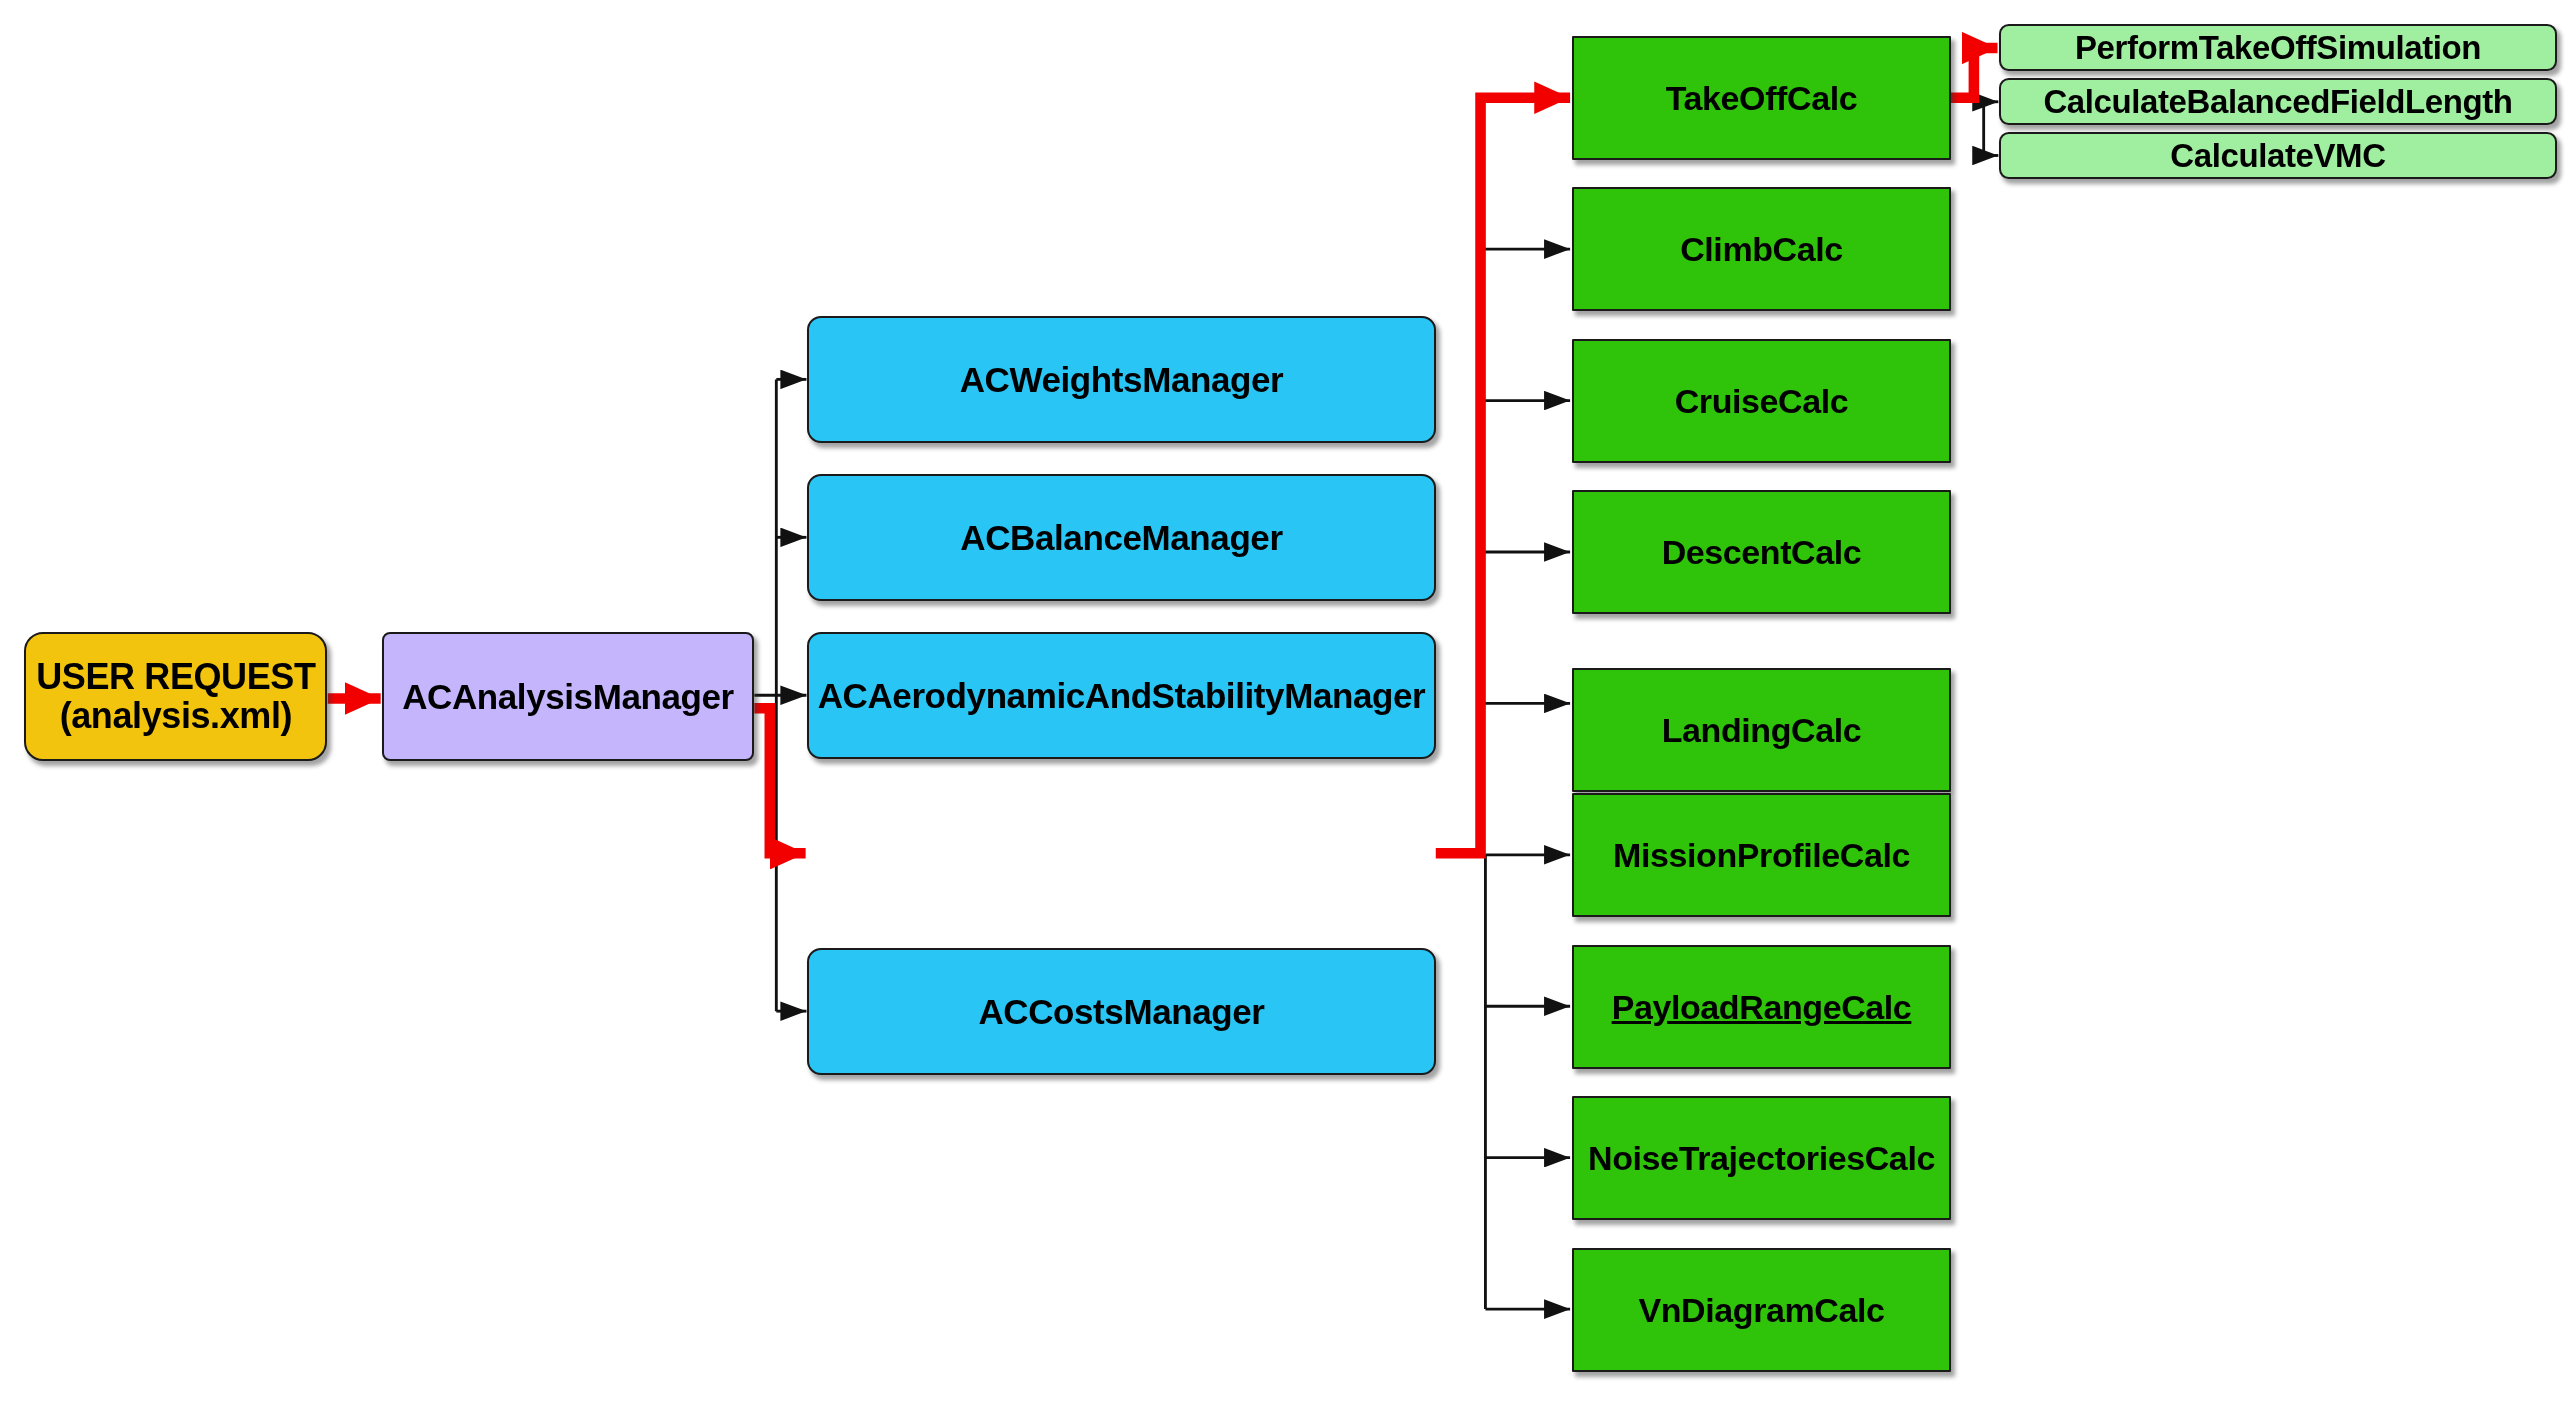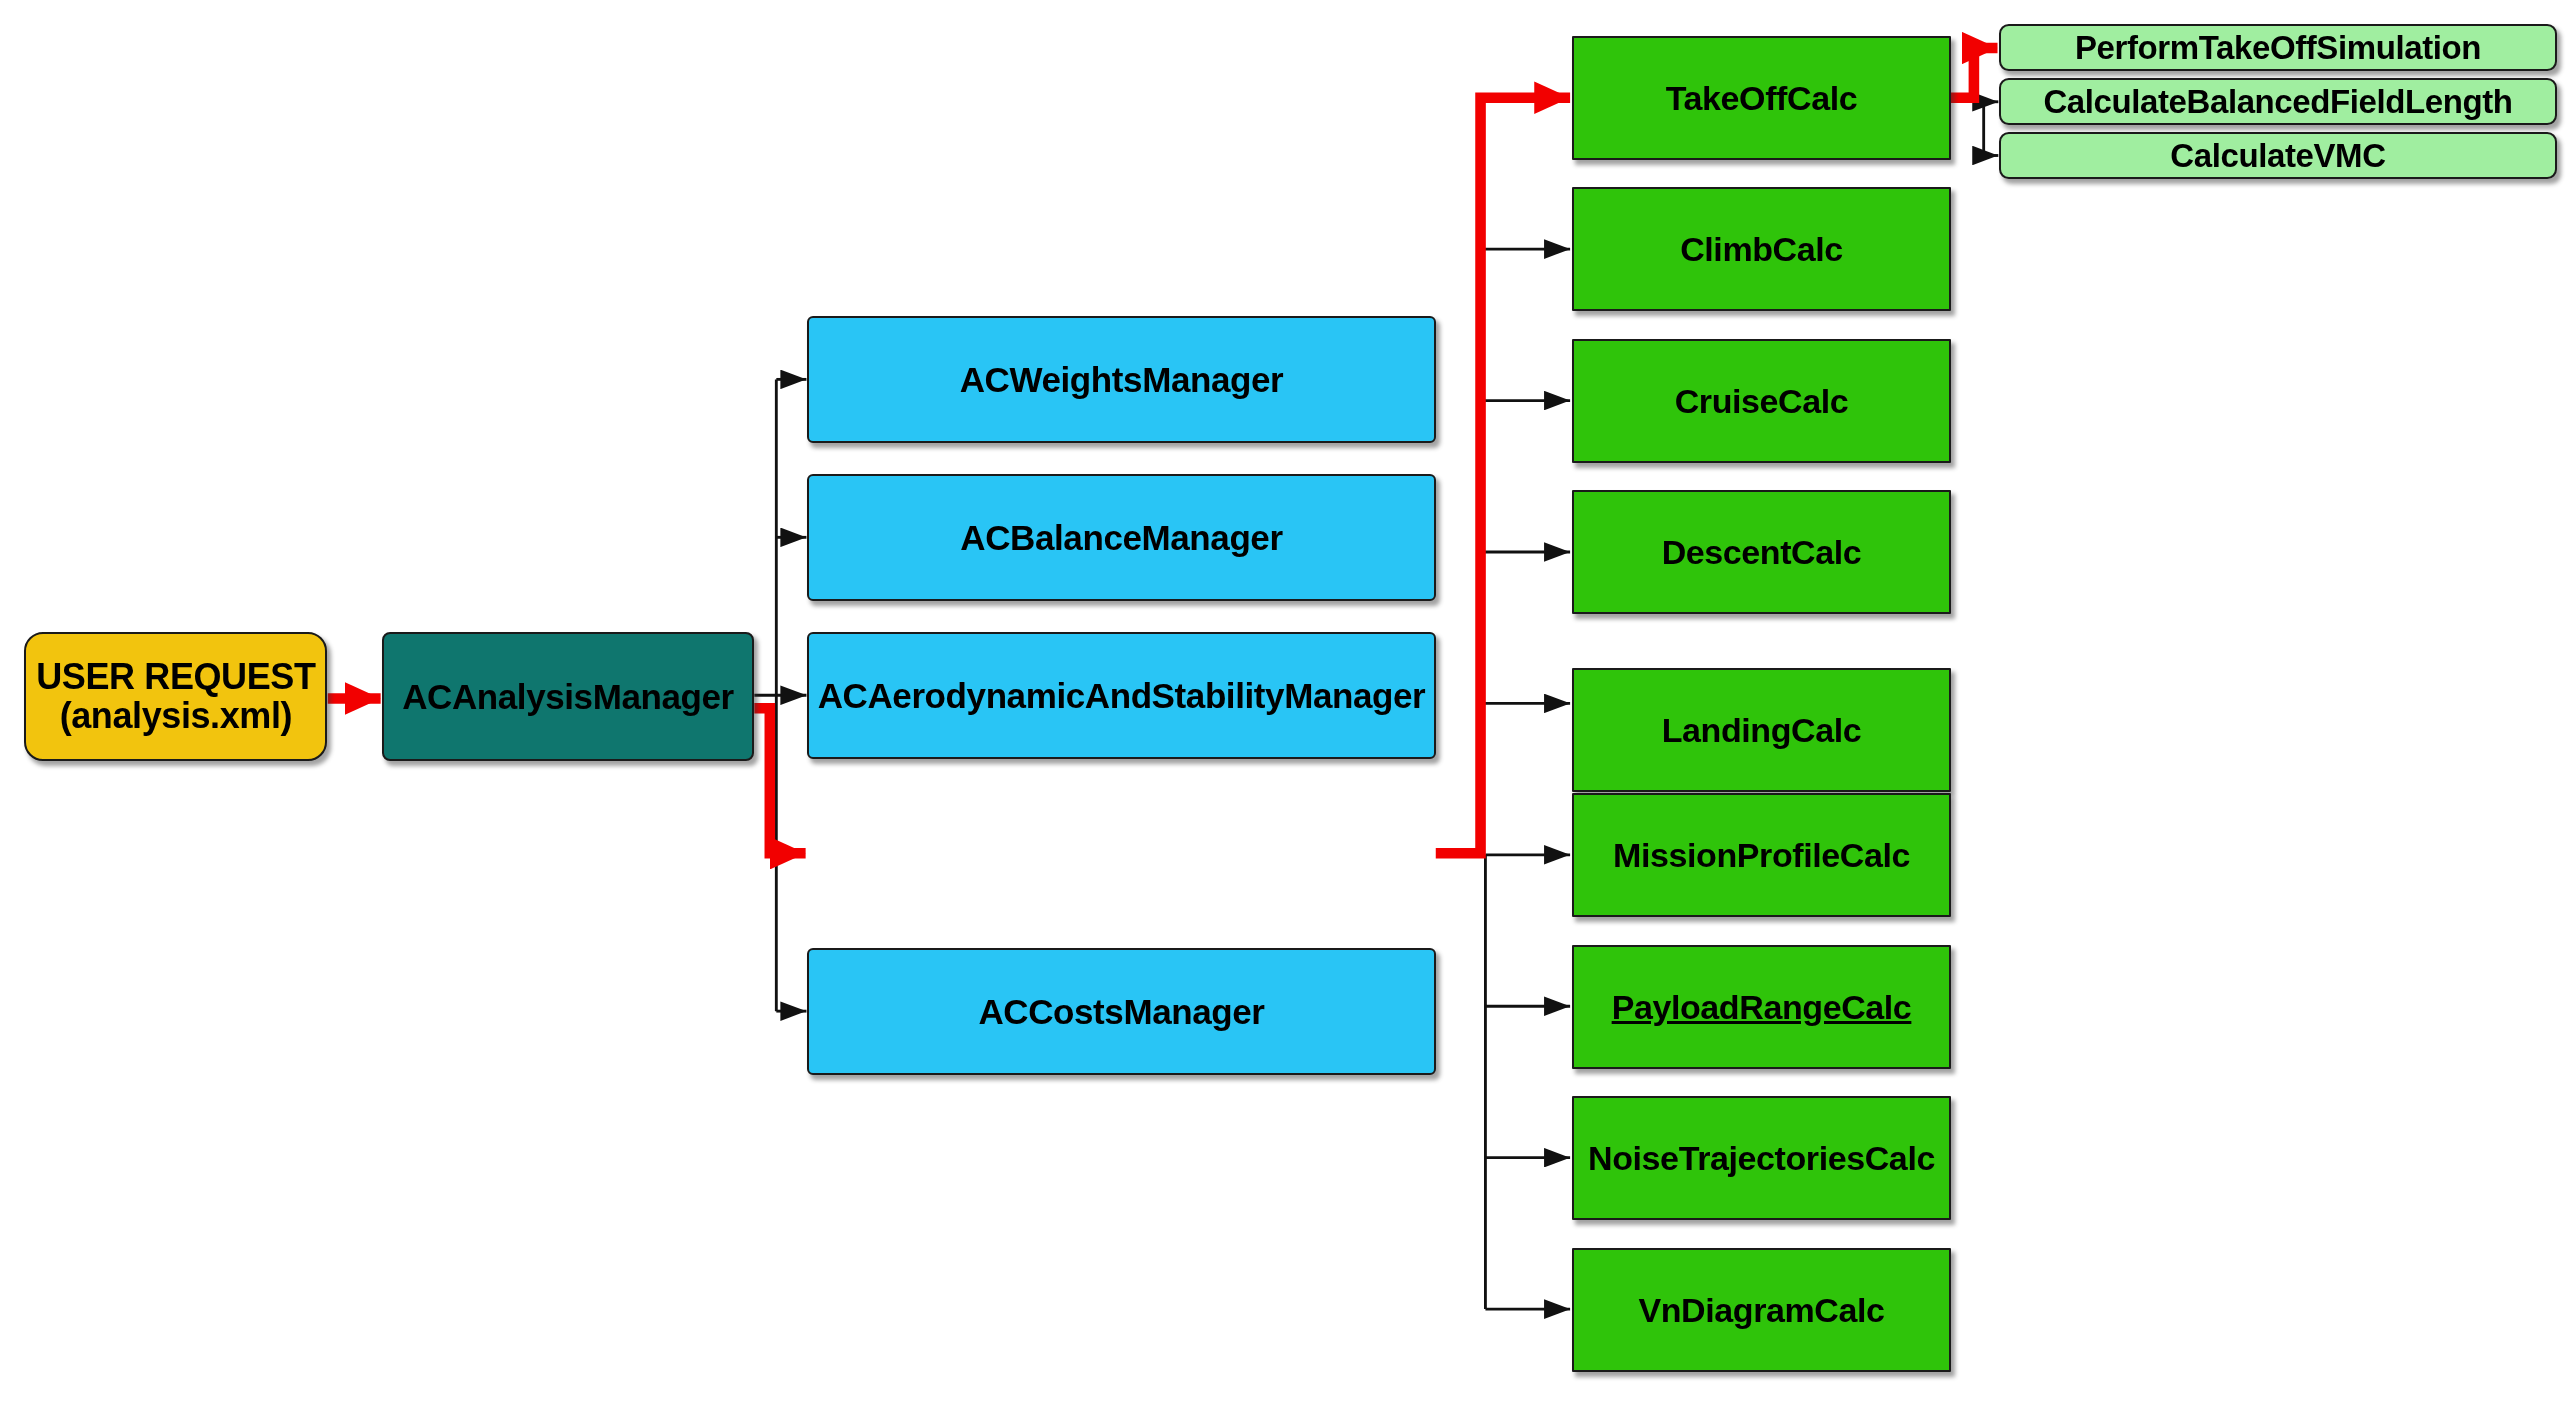--- a/index.html
+++ b/index.html
@@ -35,28 +35,28 @@
   }
   .node-input {
     left: 24.4px; top: 632px; width: 303px; height: 129px;
     background: #F2C40E;
     border-radius: 19px;
     font-size: 36px;
     line-height: 1.08;
   }
   .node-root {
     left: 382px; top: 632px; width: 372px; height: 129px;
-    background: #0f766e;
+    background: #c4b5fd;
     border-radius: 8.1px;
     font-size: 35px;
   }
   .node-manager {
     left: 807px; width: 629px; height: 127px;
     background: #29C5F5;
-    border-radius: 6px;
+    border-radius: 14px;
     font-size: 35px;
   }
   .node-calc {
     left: 1572px; width: 379px; height: 124px;
     background: #2FC40A;
     border-radius: 1px;
     font-size: 34px;
   }
   .node-func {
     left: 1999px; width: 558px; height: 47px;

